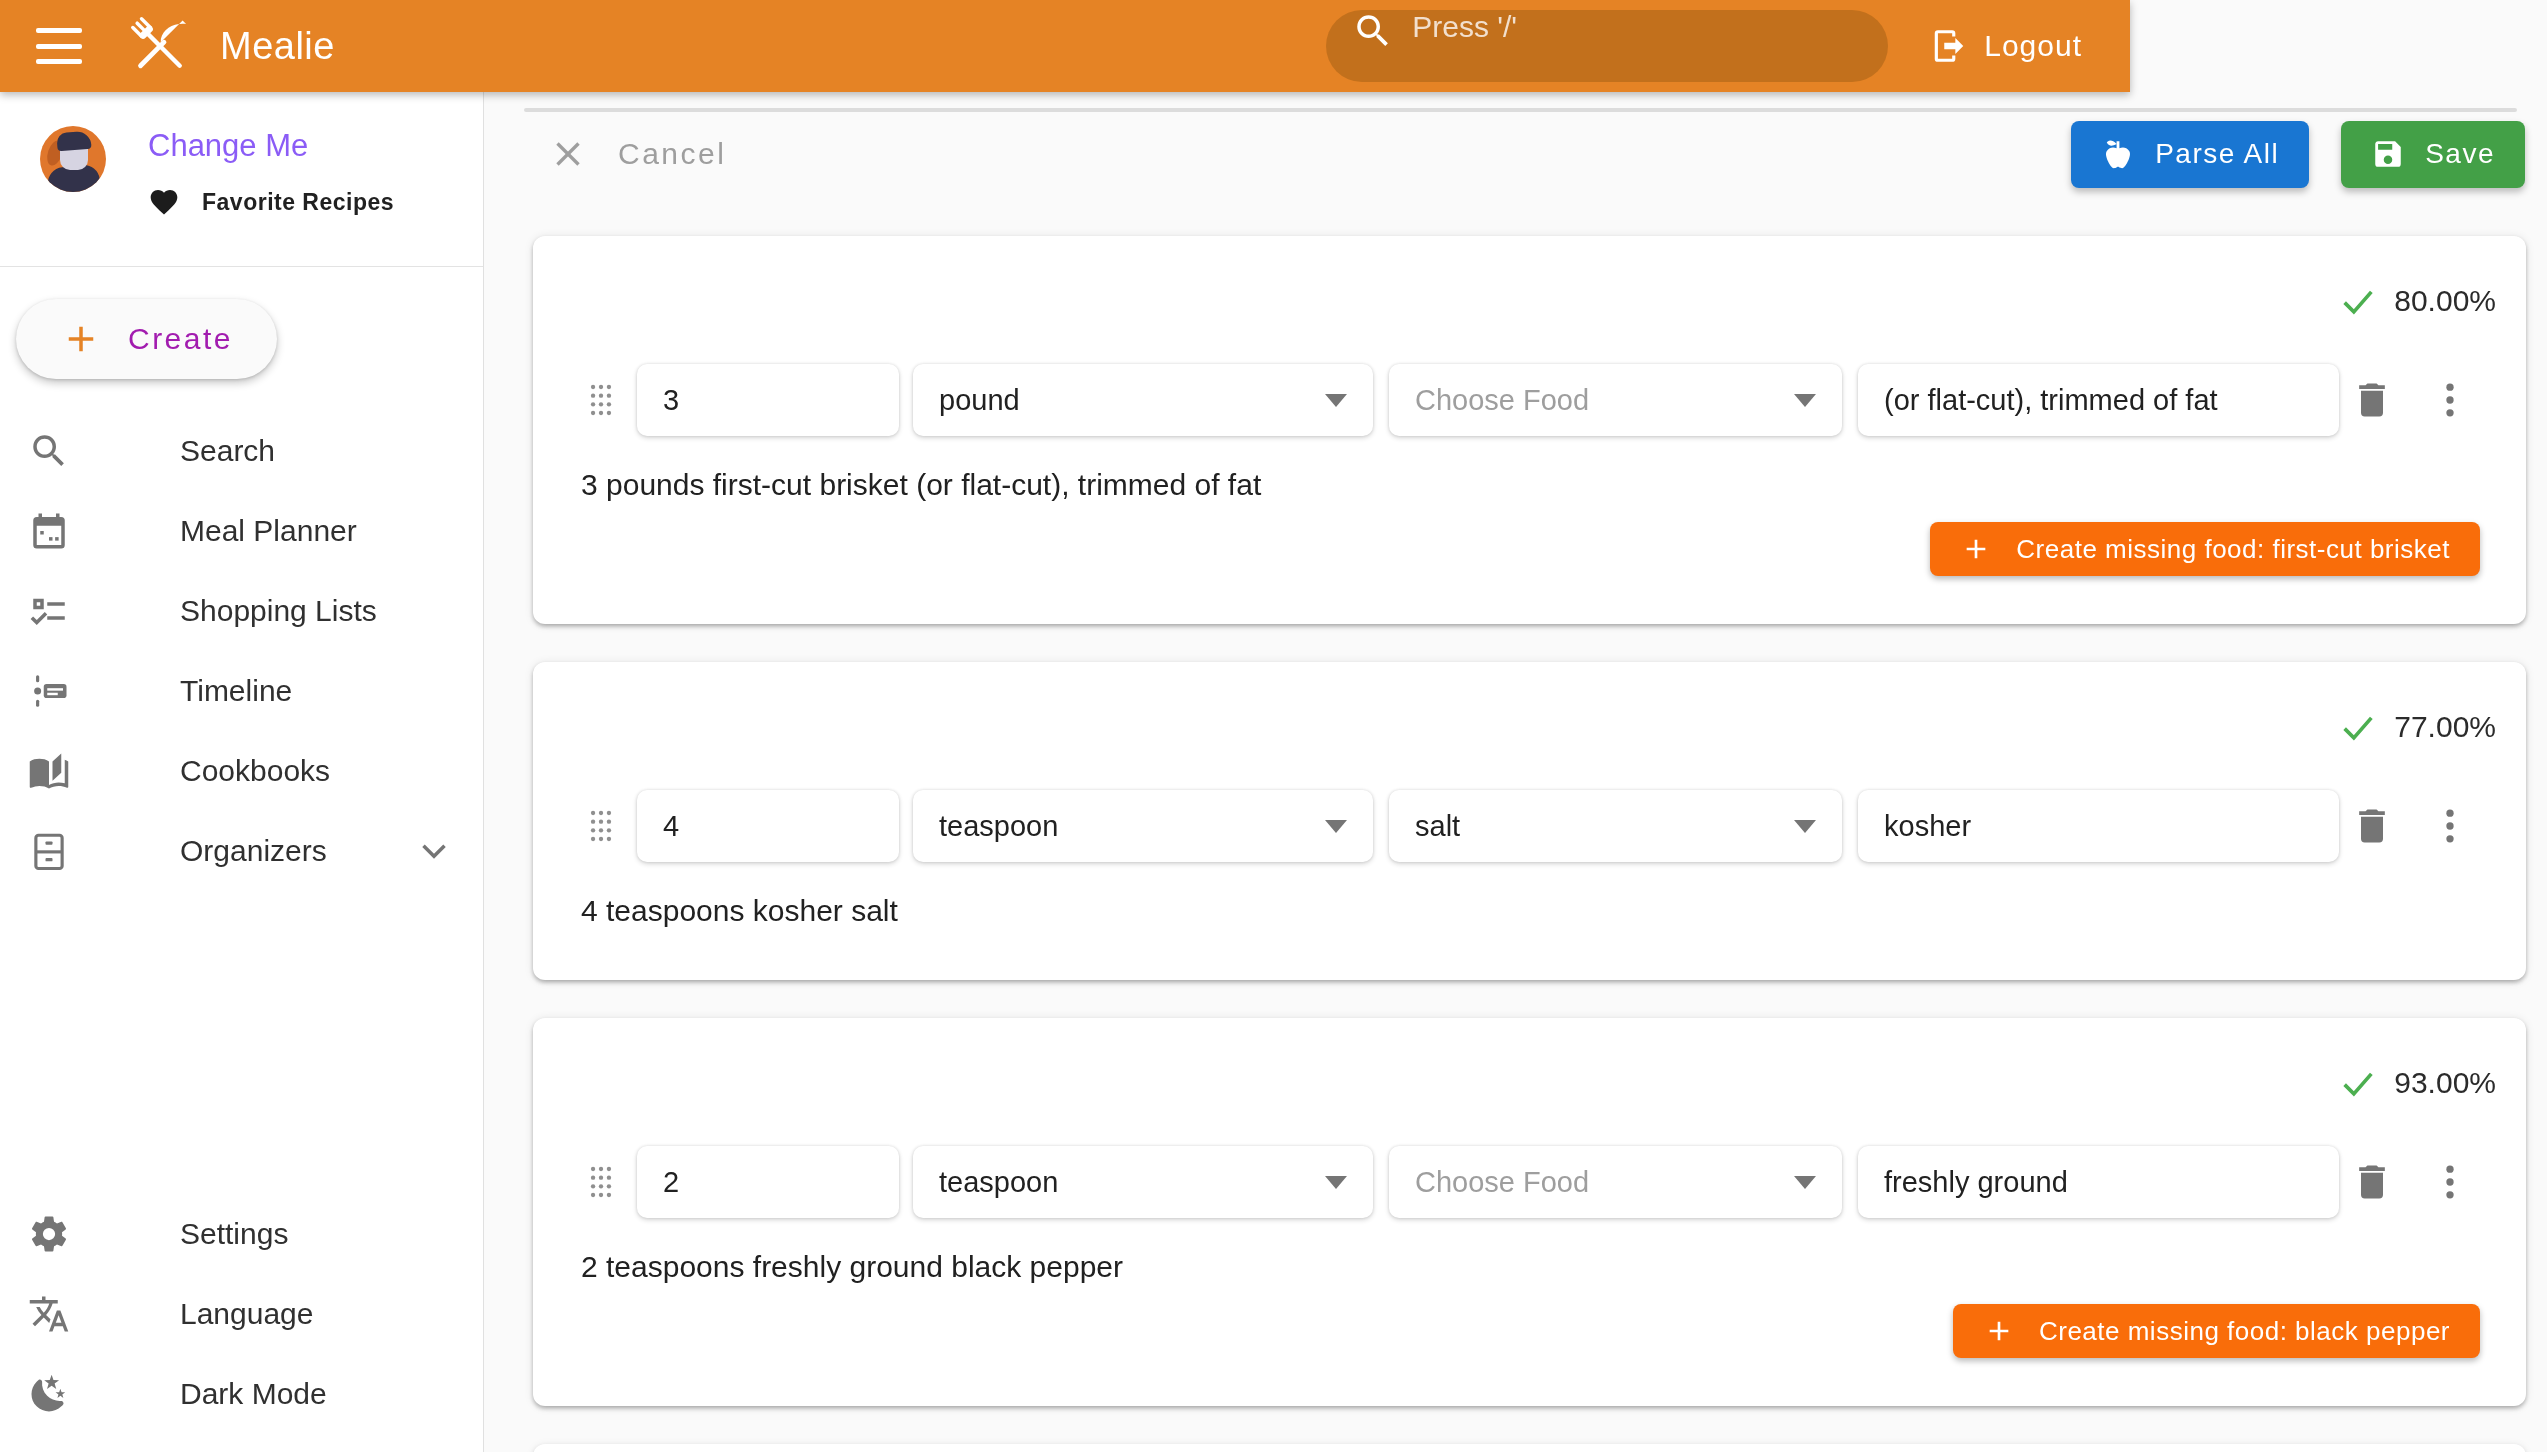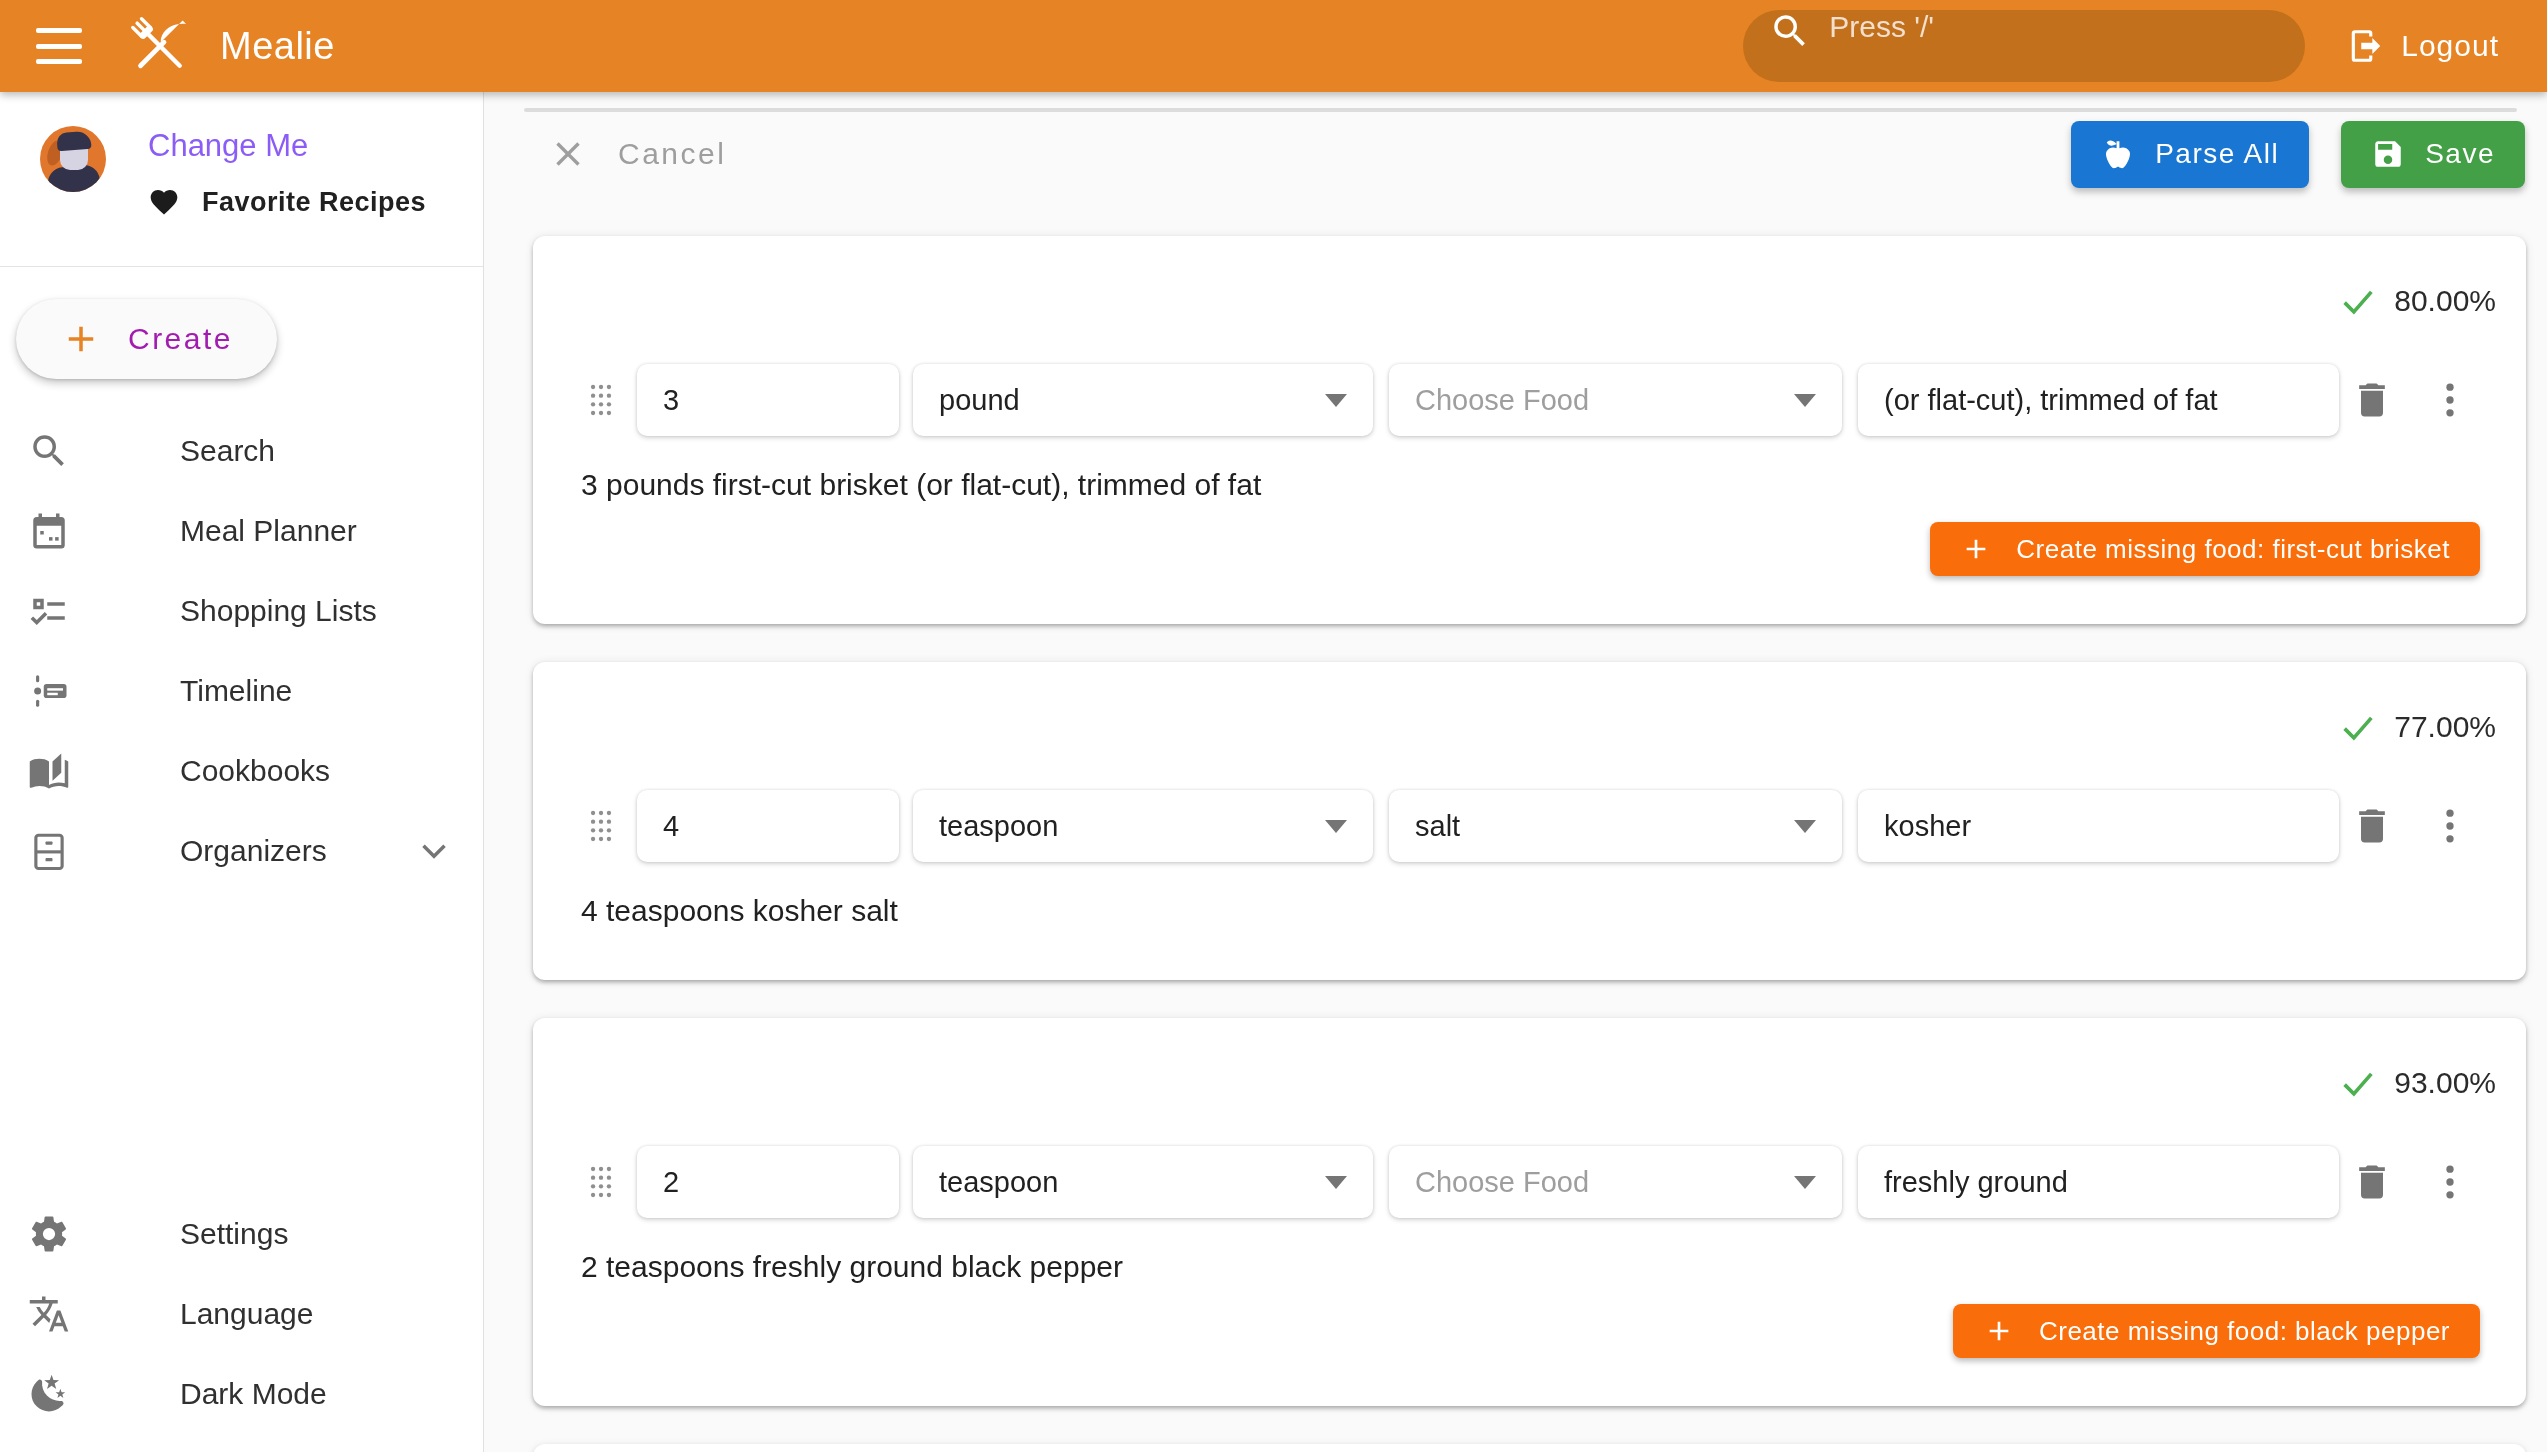--- a/index.html
+++ b/index.html
@@ -1,20 +1,20 @@
 <!DOCTYPE html>
 <html><head>
 <meta charset="utf-8">
 <style>
   * { box-sizing: border-box; margin: 0; padding: 0; }
   html,body { width: 2547px; height: 1453px; overflow: hidden;
               font-family: "Liberation Sans", sans-serif; background: #FAFAFA; }
 
   
-  .appbar { position: absolute; top:0; left:0; width:2547px; height:92px;
+  .appbar { position: absolute; top:0; left:0; width:2130px; height:92px;
             background:#E58325; display:flex; align-items:center; z-index:30;
             box-shadow:0 3px 8px rgba(0,0,0,.28); color:#fff; }
   .hamburger { width:46px; height:36px; margin-left:36px; display:flex; flex-direction:column;
                justify-content:space-between; cursor:pointer; }
   .hamburger span { display:block; height:5px; border-radius:2px; background:#fff; }
   .logo { width:76px; height:76px; margin-left:40px; }
   .app-title { font-size:38px; font-weight:500; margin-left:22px; letter-spacing:0.5px; }
   .appbar-spacer { flex:1; }
   .searchbox { width:562px; height:72px; border-radius:36px; background:#C2701C;
                display:flex; padding:0 26px; }
@@ -36,21 +36,21 @@
   .avatar .shoulders { position:absolute; left:8px; top:40px; width:52px; height:34px;
                        border-radius:16px 16px 0 0; background:#32324A; transform:rotate(-6deg); }
   .avatar .head { position:absolute; left:20px; top:10px; width:28px; height:34px;
                   border-radius:12px 12px 10px 10px; background:#D6D4E2; }
   .avatar .hair { position:absolute; left:17px; top:6px; width:34px; height:18px;
                   border-radius:10px 14px 4px 4px; background:#32324A; transform:rotate(-4deg); }
   .user-text { margin-left:42px; padding-top:2px; }
   .user-name { font-size:31px; color:#8b5cf6; }
   .favorites { display:flex; align-items:center; margin-top:22px; cursor:pointer; }
   .favorites svg { width:32px; height:32px; }
-  .favorites-label { font-size:27px; font-weight:700; color:#212121; margin-left:22px; letter-spacing:0.5px; }
+  .favorites-label { font-size:23px; font-weight:700; color:#212121; margin-left:22px; letter-spacing:0.5px; }
   .side-divider { height:1px; background:#E3E3E3; margin-top:30px; }
   .create-btn { margin:32px 0 0 16px; width:261px; height:80px; border-radius:40px; background:#FAFAFA;
                 box-shadow:0 4px 8px rgba(0,0,0,.22), 0 1px 3px rgba(0,0,0,.14);
                 display:flex; align-items:center; justify-content:center; cursor:pointer; }
   .create-btn svg { width:42px; height:42px; }
   .create-label { font-size:30px; font-weight:500; color:#a21caf; letter-spacing:2.5px; margin-left:26px; }
   .nav { margin-top:32px; }
   .nav-item { height:80px; display:flex; align-items:center; padding:0 28px; cursor:pointer;gap:42px; }
   .nav-item svg { width:42px; height:42px; color:#757575; flex:none; }
   .nav-label { font-size:30px; font-weight:500; color:#303030; margin-left:68px; }

